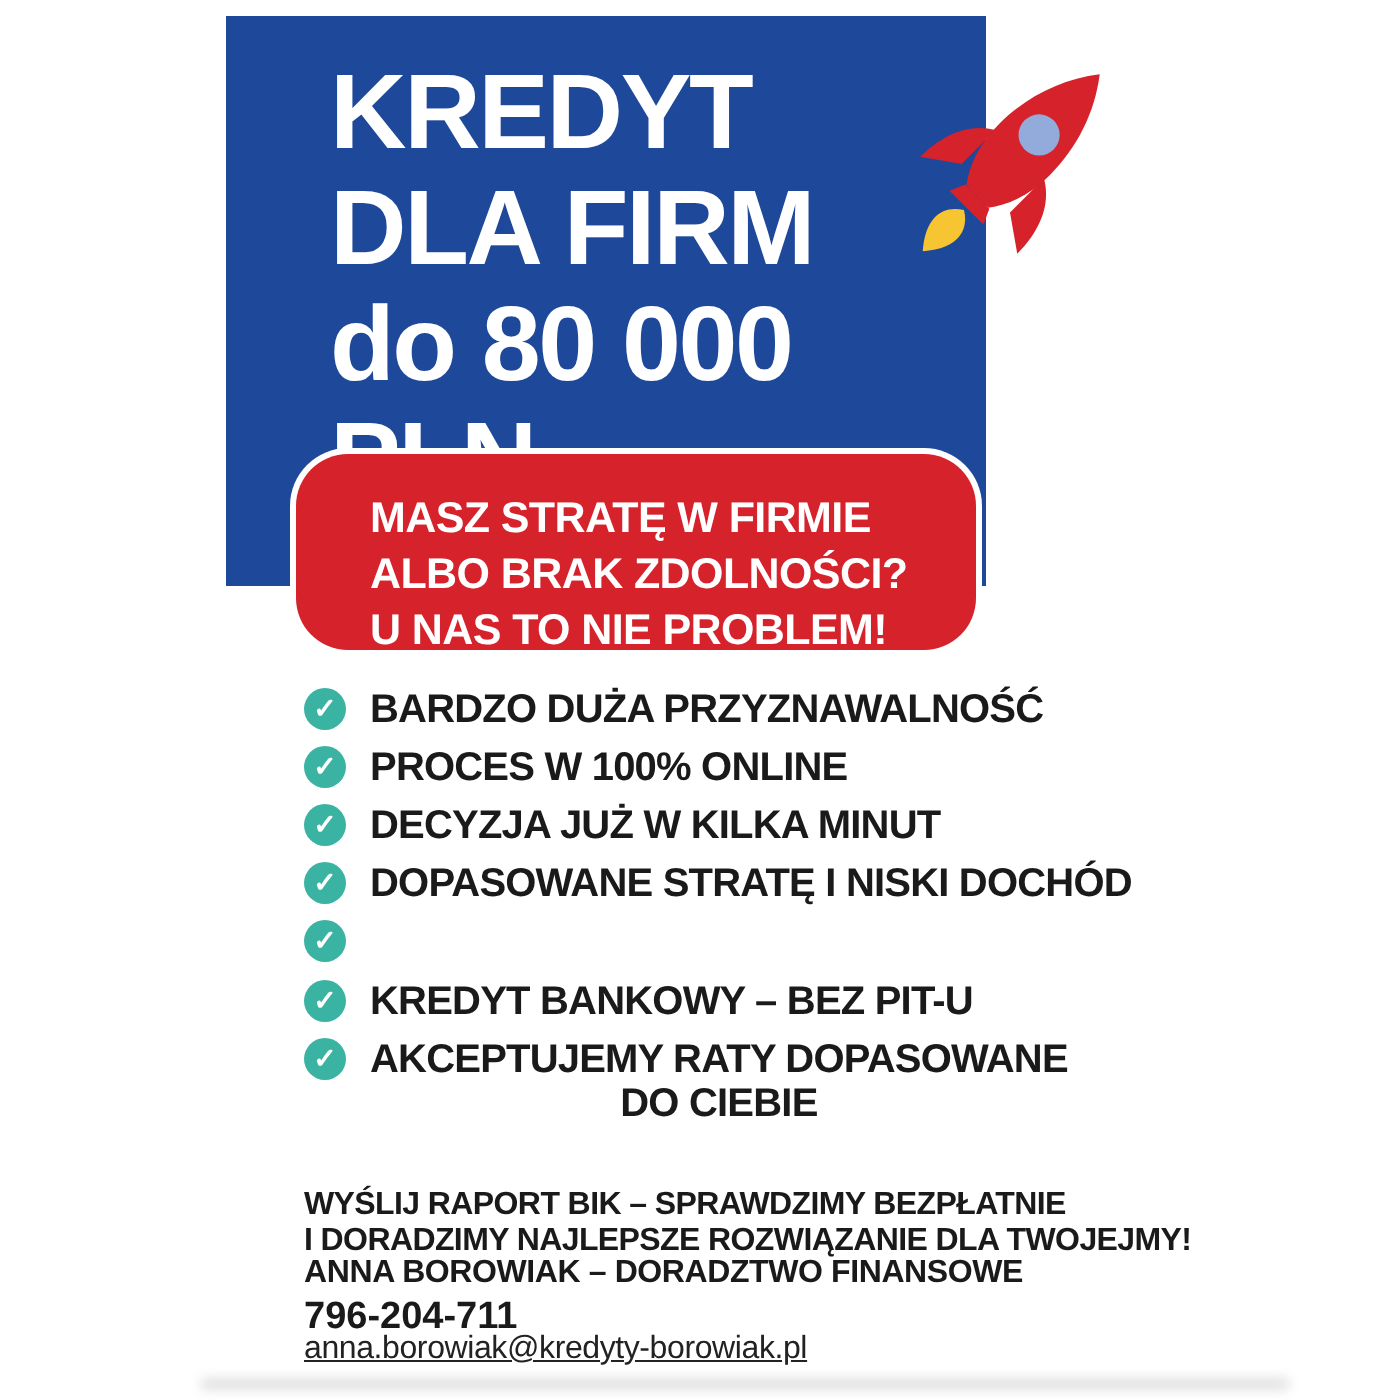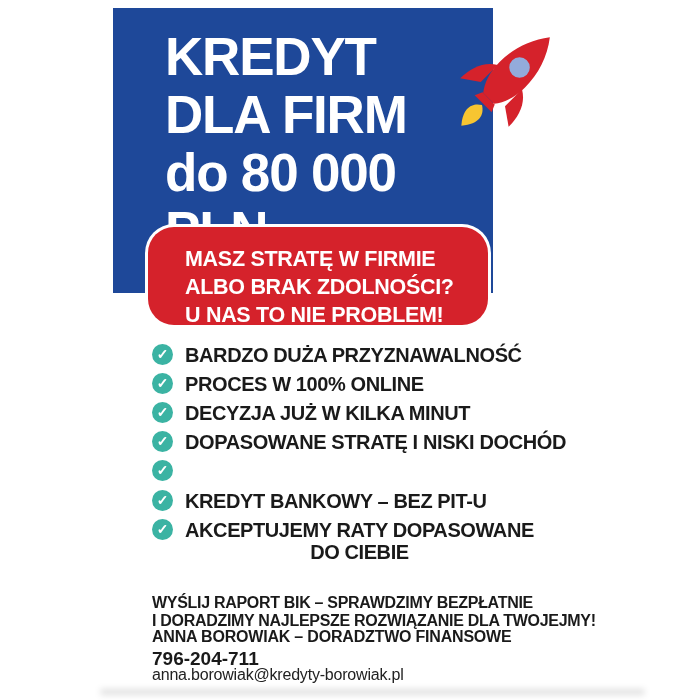--- a/index.html
+++ b/index.html
@@ -64,21 +64,21 @@
   .contact-name{
     position:absolute;left:152px;top:628px;
     color:#1a1a1a;font-weight:bold;font-size:16px;letter-spacing:-0.2px;
   }
   .contact-phone{
     position:absolute;left:152px;top:648px;
     color:#1a1a1a;font-weight:bold;font-size:19px;
   }
   .contact-links{
     position:absolute;left:152px;top:666px;display:flex;gap:20px;
-    color:#222222;font-size:16px;letter-spacing:-0.2px;
+    color:#222222;font-size:16px;letter-spacing:-0.2px;text-decoration:underline;
   }
 
   
   .bottom-shadow{
     position:absolute;left:100px;top:689px;width:545px;height:6px;
     background:rgba(0,0,0,0.12);filter:blur(3px);border-radius:3px;
   }
 </style>
 </head>
 <body>

